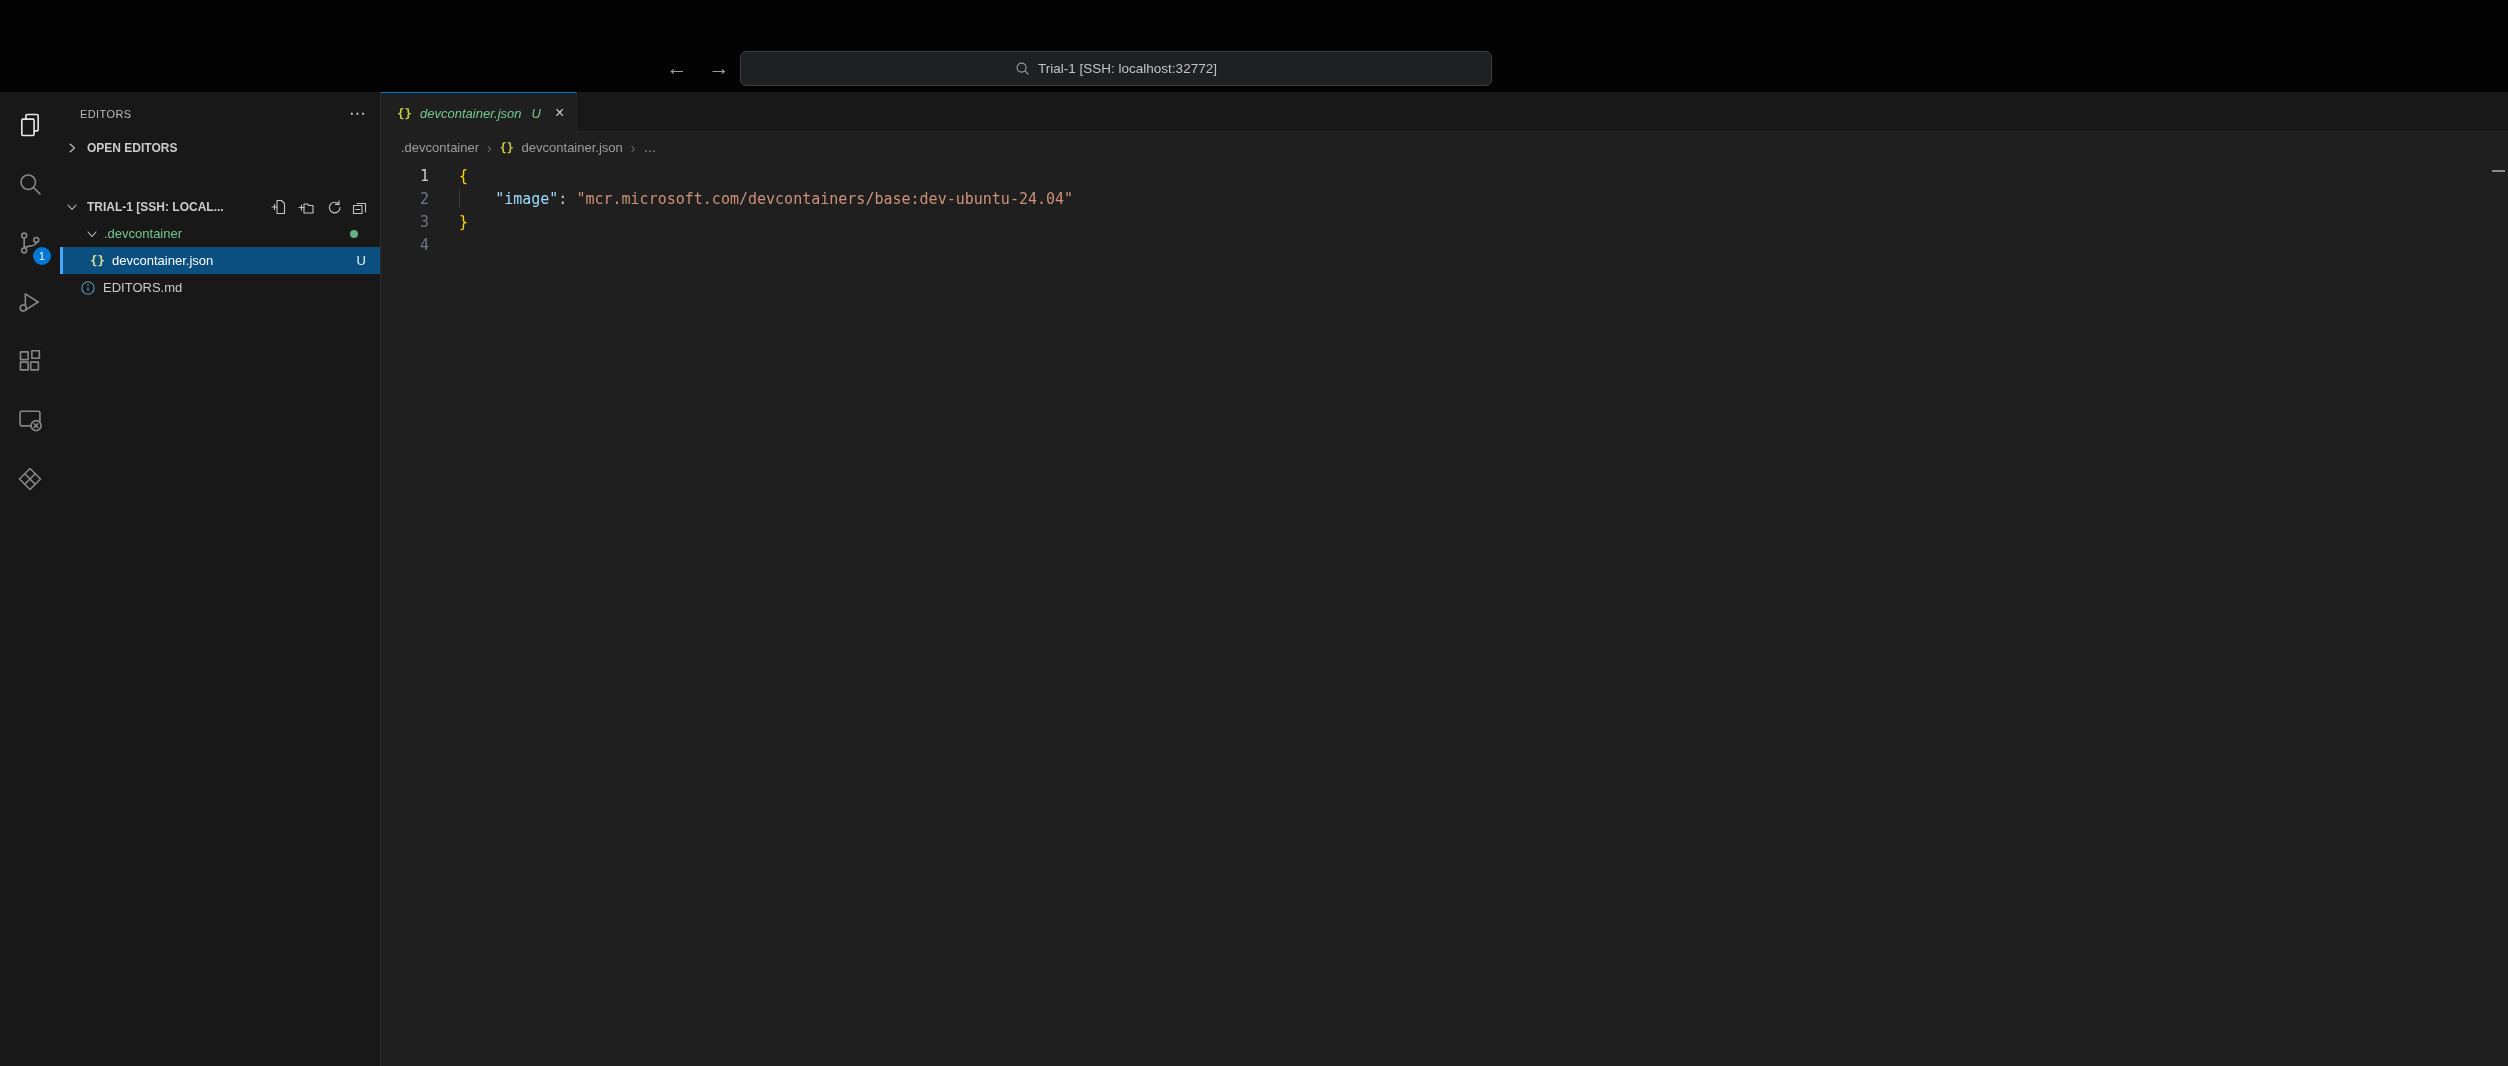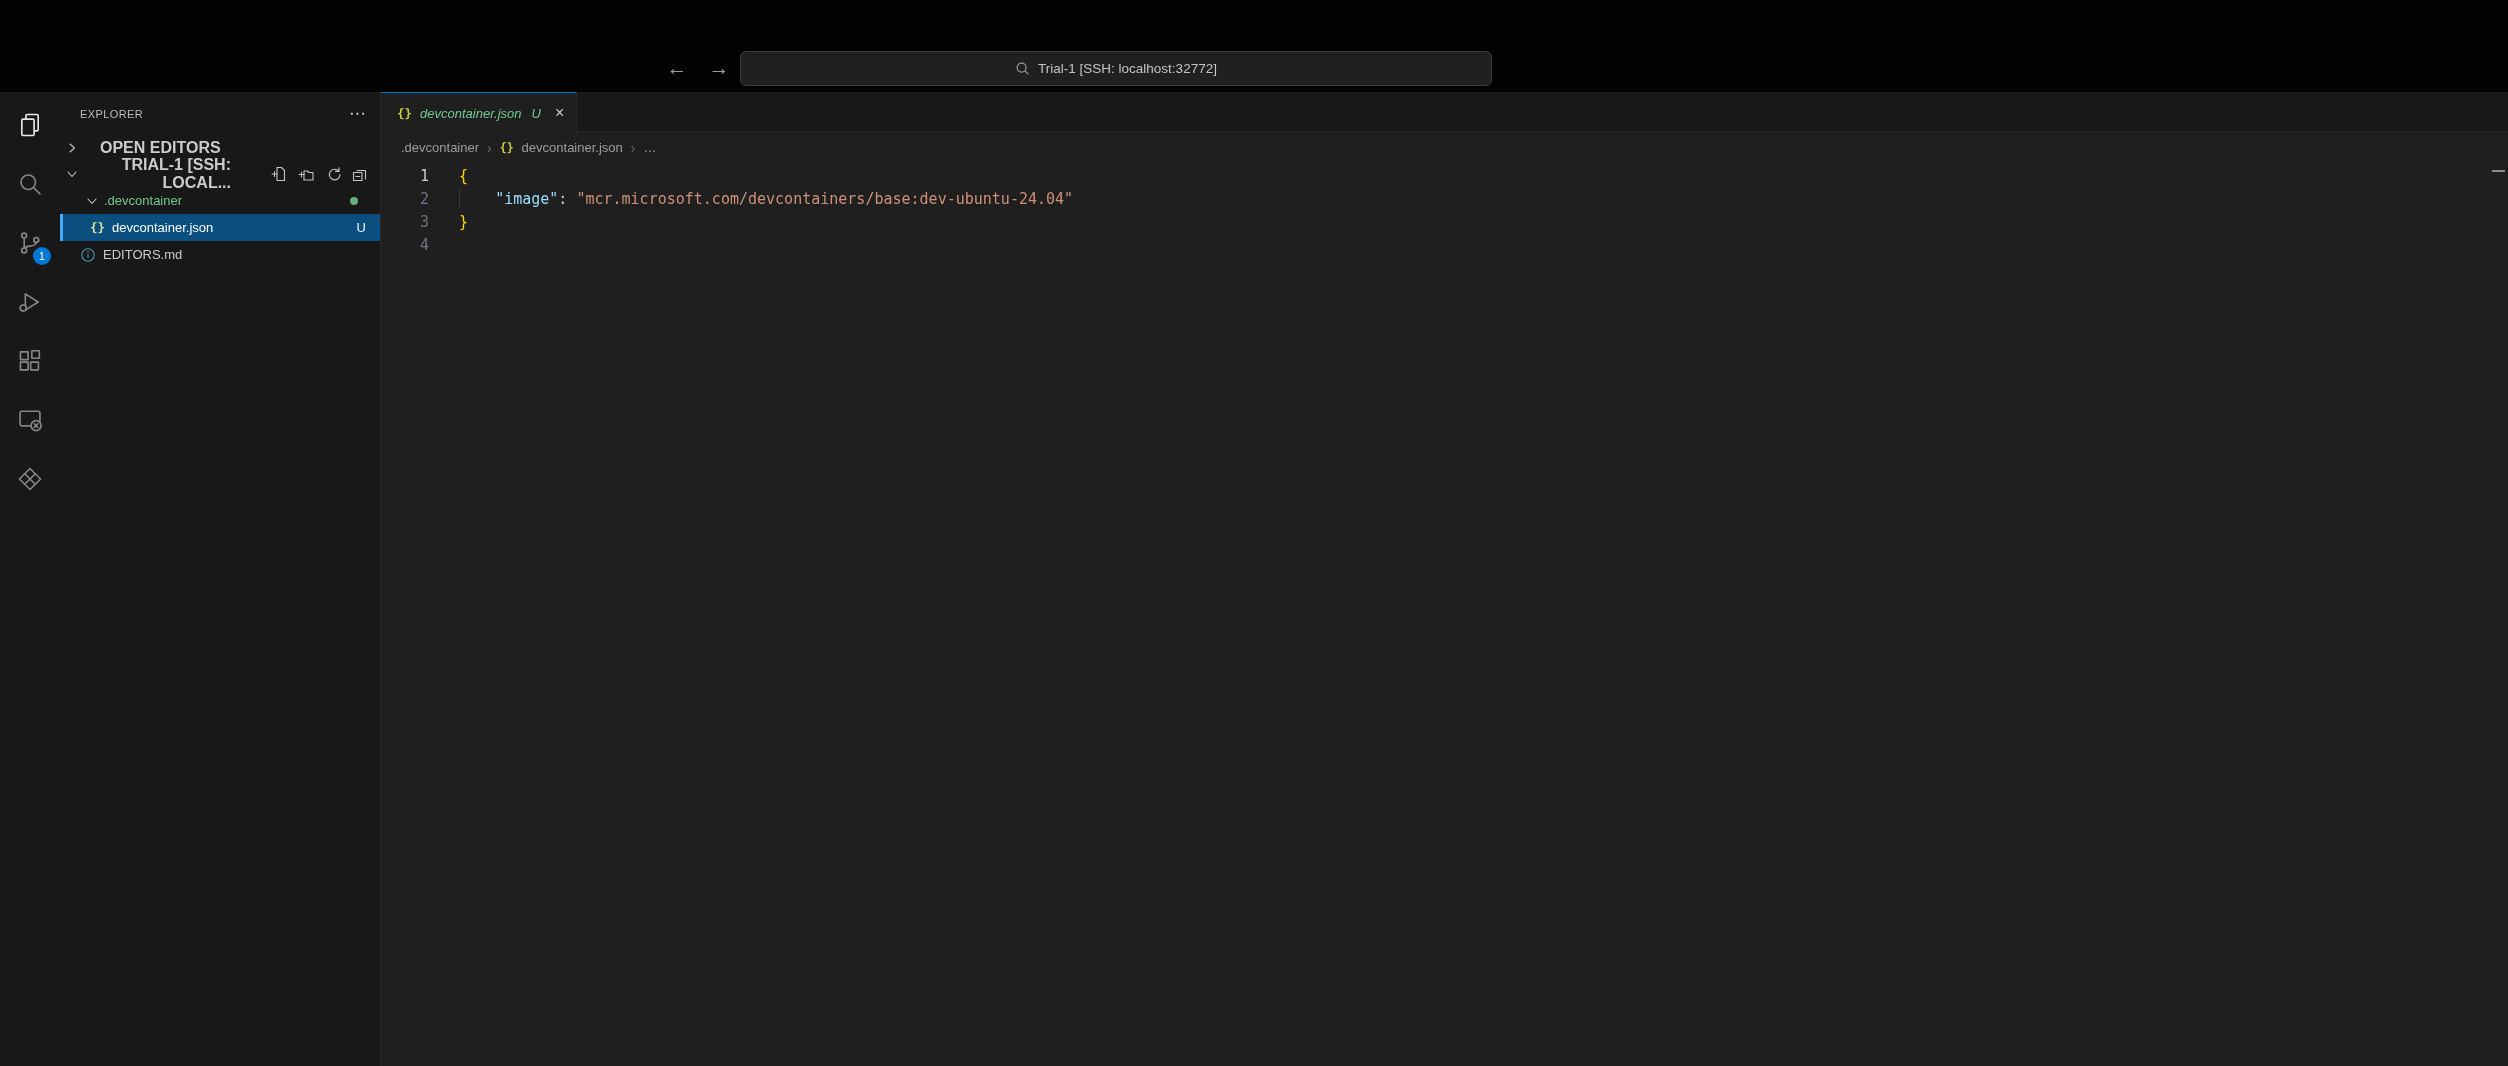--- a/index.html
+++ b/index.html
@@ -32,23 +32,23 @@
               border-radius:50%; background:var(--accent,#0078d4); color:#fff;
               font-size:10.5px; display:flex; align-items:center; justify-content:center; }
 
   
   .sidebar { width:321px; background:#181818; border-right:1px solid #2b2b2b;
              color:#cccccc; font-size:13px; }
   .sb-header { height:44px; display:flex; align-items:center; padding:0 14px 0 20px; }
   .sb-title { flex:1; font-size:11px; color:#bcbcbc; letter-spacing:.4px; }
   .sb-more { font-size:17px; color:#cccccc; line-height:10px; }
 
-  .section-row { height:24px; display:flex; align-items:center; gap:20px;
-                 padding:0 12px 0 4px; font-size:16px; font-weight:700;text-align:right; }
-  .section-row.workspace { height:27px; }
+  .section-row { height:24px; display:flex; align-items:center; gap:7px;
+                 padding:0 12px 0 4px; font-size:12px; font-weight:700;text-align:right; }
+  .section-row.workspace { height:27px;margin-top:33px; }
   .sec-spacer { flex:1; }
   .sec-actions { display:flex; gap:11px; align-items:center; }
   .sec-actions svg, .tree-chevron svg { stroke:#c5c5c5; fill:none; stroke-width:1.1;
                  stroke-linecap:round; stroke-linejoin:round; }
   .tree-chevron { width:16px; height:16px; display:inline-flex; }
 
   .tree-row { height:27px; display:flex; align-items:center; }
   .row-folder { padding-left:24px; gap:4px; }
   .folder-label { color:var(--green,#73c991); }
   .folder-dot { width:8px; height:8px; border-radius:50%; background:var(--green,#73c991);
@@ -160,21 +160,21 @@
     <div class="ab-item">
       <svg width="28" height="28" viewBox="0 0 24 24">
         <path d="M12 3L21 12l-9 9-9-9z"></path>
         <path d="M7.5 7.5l9 9M16.5 7.5l-9 9"></path>
       </svg>
     </div>
   </nav>
 
   <aside class="sidebar">
     <div class="sb-header">
-      <span class="sb-title">EXPLORER</span>
+      <span class="sb-title">EDITORS</span>
       <span class="sb-more">⋯</span>
     </div>
 
     <div class="section-row">
       <span class="tree-chevron">
         <svg width="16" height="16" viewBox="0 0 16 16">
             <path d="M6 4l4.5 4L6 12"></path>
           </svg>
       </span>
       <span>OPEN EDITORS</span>

